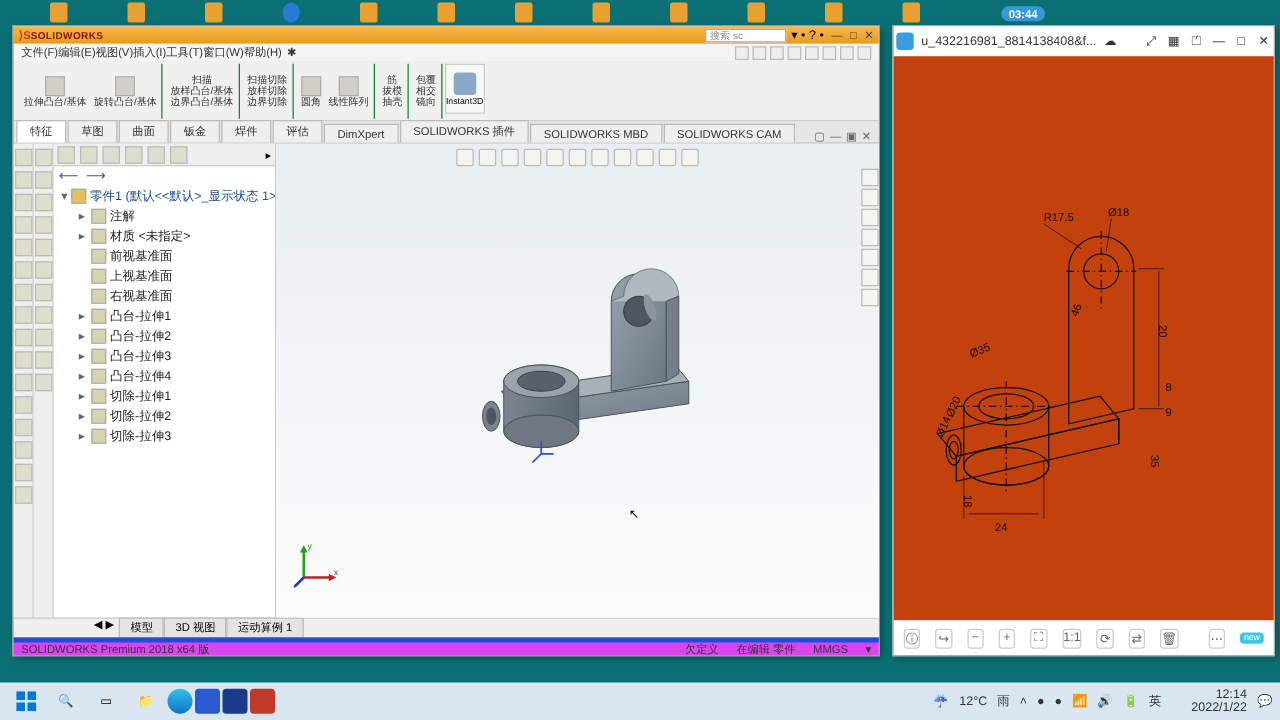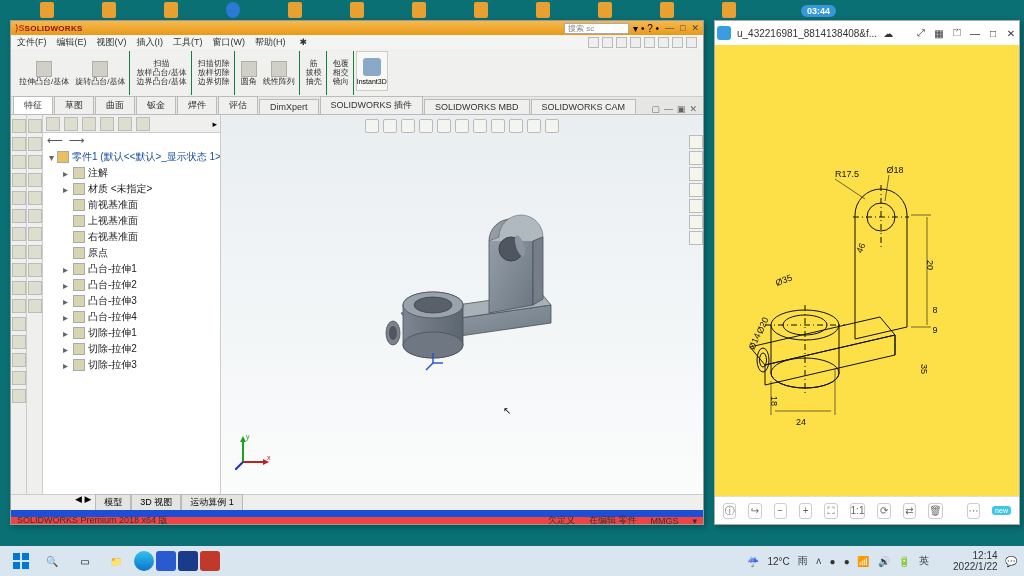--- a/index.html
+++ b/index.html
@@ -10,21 +10,21 @@
 #taskbar .tb-btn { width:30px; height:26px; display:flex; align-items:center; justify-content:center; margin-right:2px; border-radius:2px; }
 #taskbar .tray { margin-left:auto; display:flex; align-items:center; gap:8px; color:#333; font-size:10px; }
 
 
 #sw-win { position:absolute; left:10px; top:20px; width:694px; height:505px; background:#e8e8e6; border:1px solid #999; display:flex; flex-direction:column; box-shadow:2px 2px 6px rgba(0,0,0,.3); }
 #sw-title { height:14px; background:linear-gradient(#f5b94d,#e89a1a); display:flex; align-items:center; padding:0 4px; }
 #sw-title .logo { font-size:8px; font-weight:bold; color:#8a1111; letter-spacing:.3px; }
 #sw-title .search { margin-left:auto; height:11px; width:65px; background:#fff; border:1px solid #aaa; font-size:8px; display:flex; align-items:center; padding:0 3px; color:#888; }
 #sw-title .winctl { display:flex; gap:6px; margin-left:6px; font-size:9px; color:#444; }
 
-#sw-menu { height:14px; background:#f4f4f2; display:flex; align-items:center; padding:0 6px; gap:10px; font-size:9px; color:#333; }
+#sw-menu { height:14px; background:#f4f4f2; display:flex; align-items:center; padding:0 6px; font-size:9px; color:#333; }
 
 #sw-ribbon { height:48px; background:#f0f0ee; border-bottom:1px solid #ccc; display:flex; align-items:flex-start; padding:2px 4px; gap:2px; }
 .rib-grp { border-right:1px solid #15803d; padding:0 4px; height:44px; display:flex; flex-direction:column; justify-content:center; gap:1px; }
 .rib-btn { display:flex; flex-direction:column; align-items:center; font-size:8px; color:#333; line-height:1; gap:1px; }
 .rib-btn .ic { width:16px; height:16px; background:#d0d0c8; border:1px solid #b0b0a8; }
 .rib-row { display:flex; gap:6px; align-items:center; }
 .rib-i3d { width:32px; height:40px; background:#f8f8f4; border:1px solid #ccc; display:flex; flex-direction:column; align-items:center; justify-content:center; font-size:7px; }
 .rib-i3d .bc { width:18px;height:18px;background:#8aa9c8;border-radius:3px;margin-bottom:2px; }
 
 #sw-tabs { height:18px; background:#e6e6e4; display:flex; align-items:flex-end; padding:0 2px; font-size:9px; border-bottom:1px solid #bbb; }
@@ -61,29 +61,29 @@
 #sw-gfx .cursor { position:absolute; left:282px; top:290px; font-size:10px; }
 #sw-gfx .origin { position:absolute; left:202px; top:238px; }
 
 
 #sw-rtool { position:absolute; right:0; top:20px; width:14px; display:flex; flex-direction:column; gap:2px; }
 #sw-rtool .rt { width:14px; height:14px; background:#f5f5f0; border:1px solid #bbb; }
 
 
 #sw-bot { height:16px; background:#efefed; border-top:1px solid #ccc; display:flex; align-items:center; font-size:9px; }
 #sw-bot .bt { padding:1px 8px; border:1px solid #bbb; background:#e4e4e2; }
-#sw-status { height:14px; background:#ef4444; border-top:7px solid #1d4ed8; display:flex; align-items:center; font-size:9px; padding:0 6px; gap:14px; color:#333; }
+#sw-status { height:14px; background:#d946ef; border-top:4px solid #1d4ed8; display:flex; align-items:center; font-size:9px; padding:0 6px; gap:14px; color:#333; }
 #sw-status .sp { flex:1; }
 
 
 #iv-win { position:absolute; left:714px; top:20px; width:306px; height:505px; background:#fff; border:1px solid #aaa; box-shadow:2px 2px 6px rgba(0,0,0,.3); display:flex; flex-direction:column; }
 #iv-title { height:24px; display:flex; align-items:center; padding:0 2px; gap:6px; font-size:10px; color:#333; }
 #iv-title .iv-spacer { flex:1; }
 #iv-title .wc { width:12px; height:12px; display:flex; align-items:center; justify-content:center; }
-#iv-body { flex:1; background:#fde047; position:relative; overflow:hidden;text-decoration:underline; }
+#iv-body { flex:1; background:#c2410c; position:relative; overflow:hidden;text-decoration:underline; }
 #iv-bot { height:28px; border-top:1px solid #ddd; display:flex; align-items:center; gap:12px; padding:0 8px; color:#666; font-size:10px; }
 #iv-bot .sp { flex:1; }
 #iv-bot .ib { width:16px;height:16px;border:1px solid #ccc;border-radius:3px; display:flex;align-items:center;justify-content:center; }
 #iv-bot .new { background:#41c7e6; color:#fff; font-size:7px; padding:1px 3px; border-radius:3px; }
 
 
 #iv-drawing { position:absolute; left:20px; top:110px; width:220px; height:300px; }
 
 
 .top-icons { position:absolute; top:2px; left:0; right:0; height:18px; display:flex; gap:48px; padding-left:40px; }
@@ -311,25 +311,20 @@
             </div>
             <div class="tn lv1">
               <span class="pm"></span>
               <span class="ico"></span>
               <span>上视基准面</span>
             </div>
             <div class="tn lv1">
               <span class="pm"></span>
               <span class="ico"></span>
               <span>右视基准面</span>
-            </div>
-            <div class="tn lv1">
-              <span class="pm"></span>
-              <span class="ico"></span>
-              <span>原点</span>
             </div>
             <div class="tn lv1">
               <span class="pm">▸</span>
               <span class="ico"></span>
               <span>凸台-拉伸1</span>
             </div>
             <div class="tn lv1">
               <span class="pm">▸</span>
               <span class="ico"></span>
               <span>凸台-拉伸2</span>

